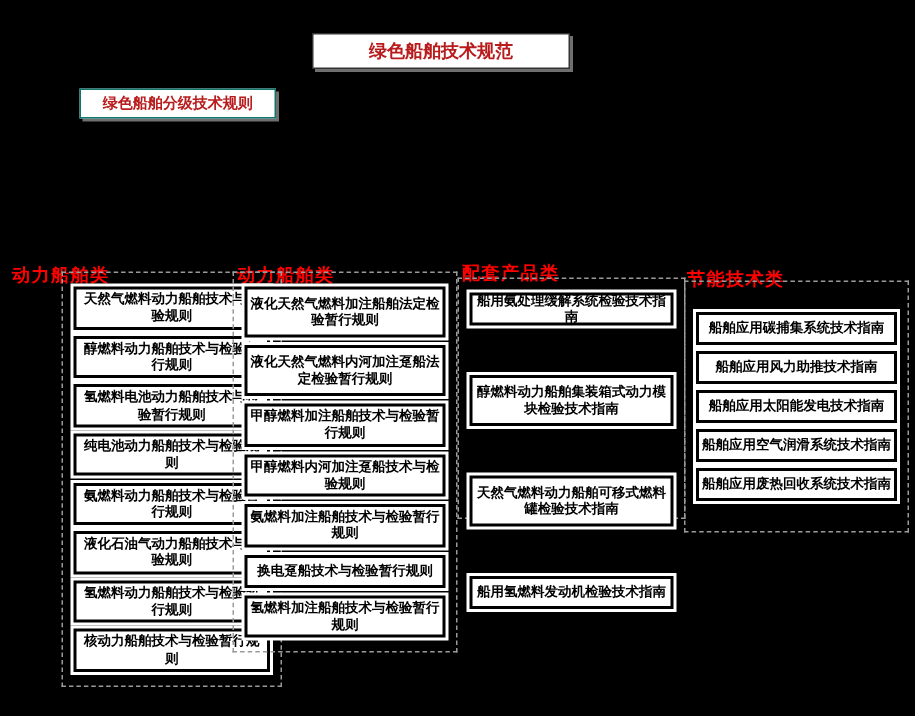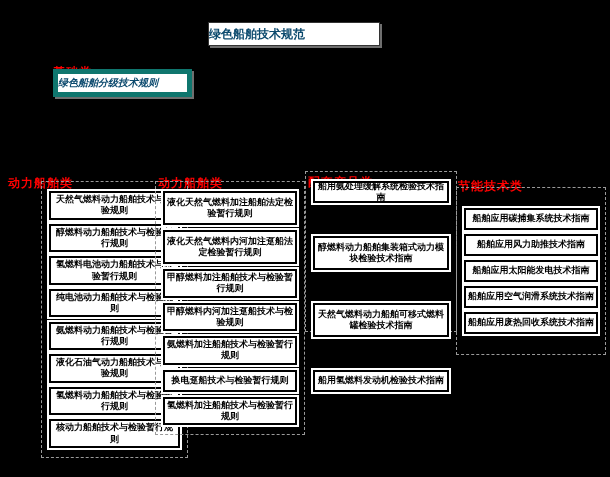--- a/index.html
+++ b/index.html
@@ -6,36 +6,35 @@
   body{
     width:610px;height:477px;
     background:#000;
     position:relative;
     overflow:hidden;
     font-family:"Liberation Sans","DejaVu Sans",sans-serif;
   }
   .box{
     position:absolute;
     background:#fff;
-    color:#0c4a6e;
-    display:flex;align-items:center;
+    color:#b91c1c;
+    display:flex;align-items:center;justify-content:center;
     text-align:center;font-weight:bold;
   }
   .title-box{
     left:208px;top:22px;width:170px;height:22px;
     border:1px solid #333;
     box-shadow:2px 2px 0 #6f6f6f;
     font-size:12px;
   }
   .base-box{
-    left:53px;top:69px;width:129px;height:18px;
-    border:5px solid #0f766e;
+    left:53px;top:59px;width:129px;height:18px;
+    border:1px solid #0f766e;
     box-shadow:2px 2px 0 #6f6f6f;
     font-size:10px;
-    font-style:italic;
   }
   .red-label{
     position:absolute;
     color:#ff0000;
     font-weight:bold;
     font-size:12px;
     letter-spacing:1px;
     white-space:nowrap;
     margin-top:15px;
   }
@@ -47,21 +46,21 @@
   .col{
     position:absolute;
     border:1px dashed #9a9a9a;
     display:flex;flex-direction:column;
     justify-content:space-between;
     padding:7px 6px;
     box-sizing:border-box;
   }
   .col-1{left:6px;top:181px;width:147px;height:277px;margin-left:35px;}
   .col-2{left:155px;top:181px;width:150px;height:254px;}
-  .col-3{left:305px;top:171px;width:152px;height:161px;gap:29px;}
+  .col-3{left:305px;top:185px;width:152px;height:161px;gap:29px;}
   .col-4{left:456px;top:187px;width:150px;height:168px;justify-content:center;}
   .item{
     background:#fff;
     border:2px solid #000;
     box-shadow:0 0 0 2px #fff;
     color:#000;
     display:flex;align-items:center;justify-content:center;
     text-align:center;
     font-weight:bold;
     font-size:9px;

